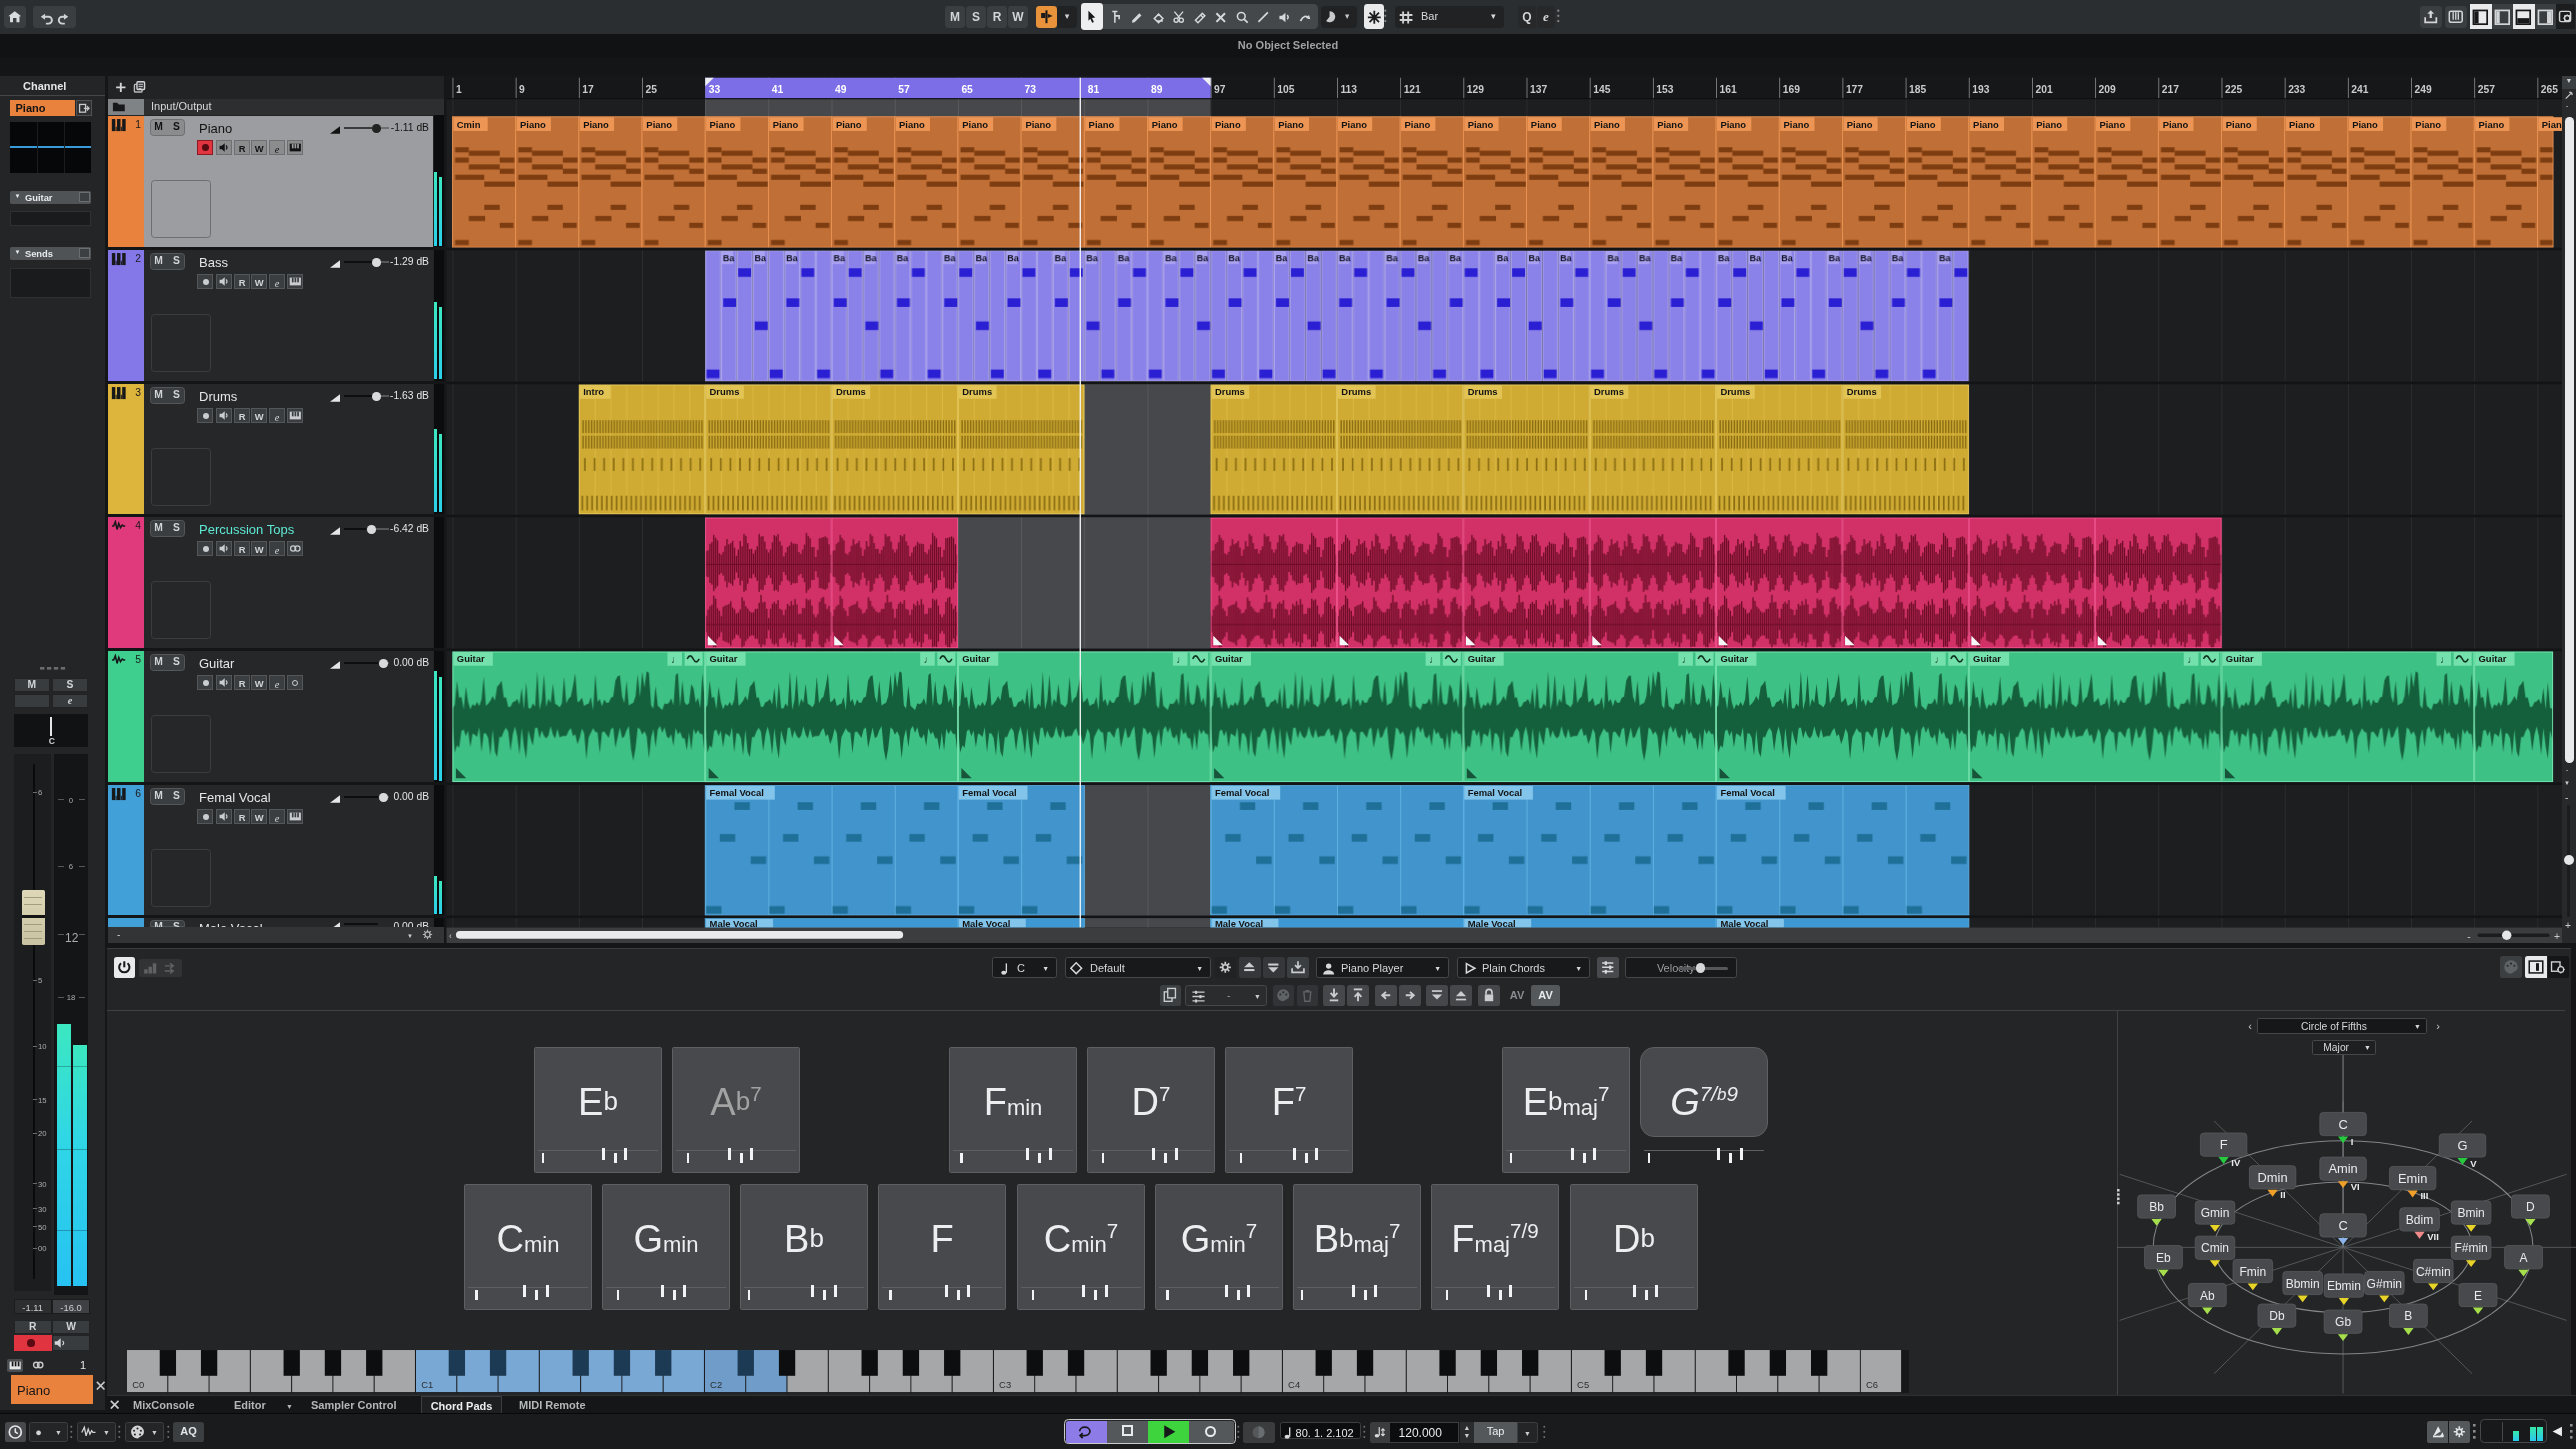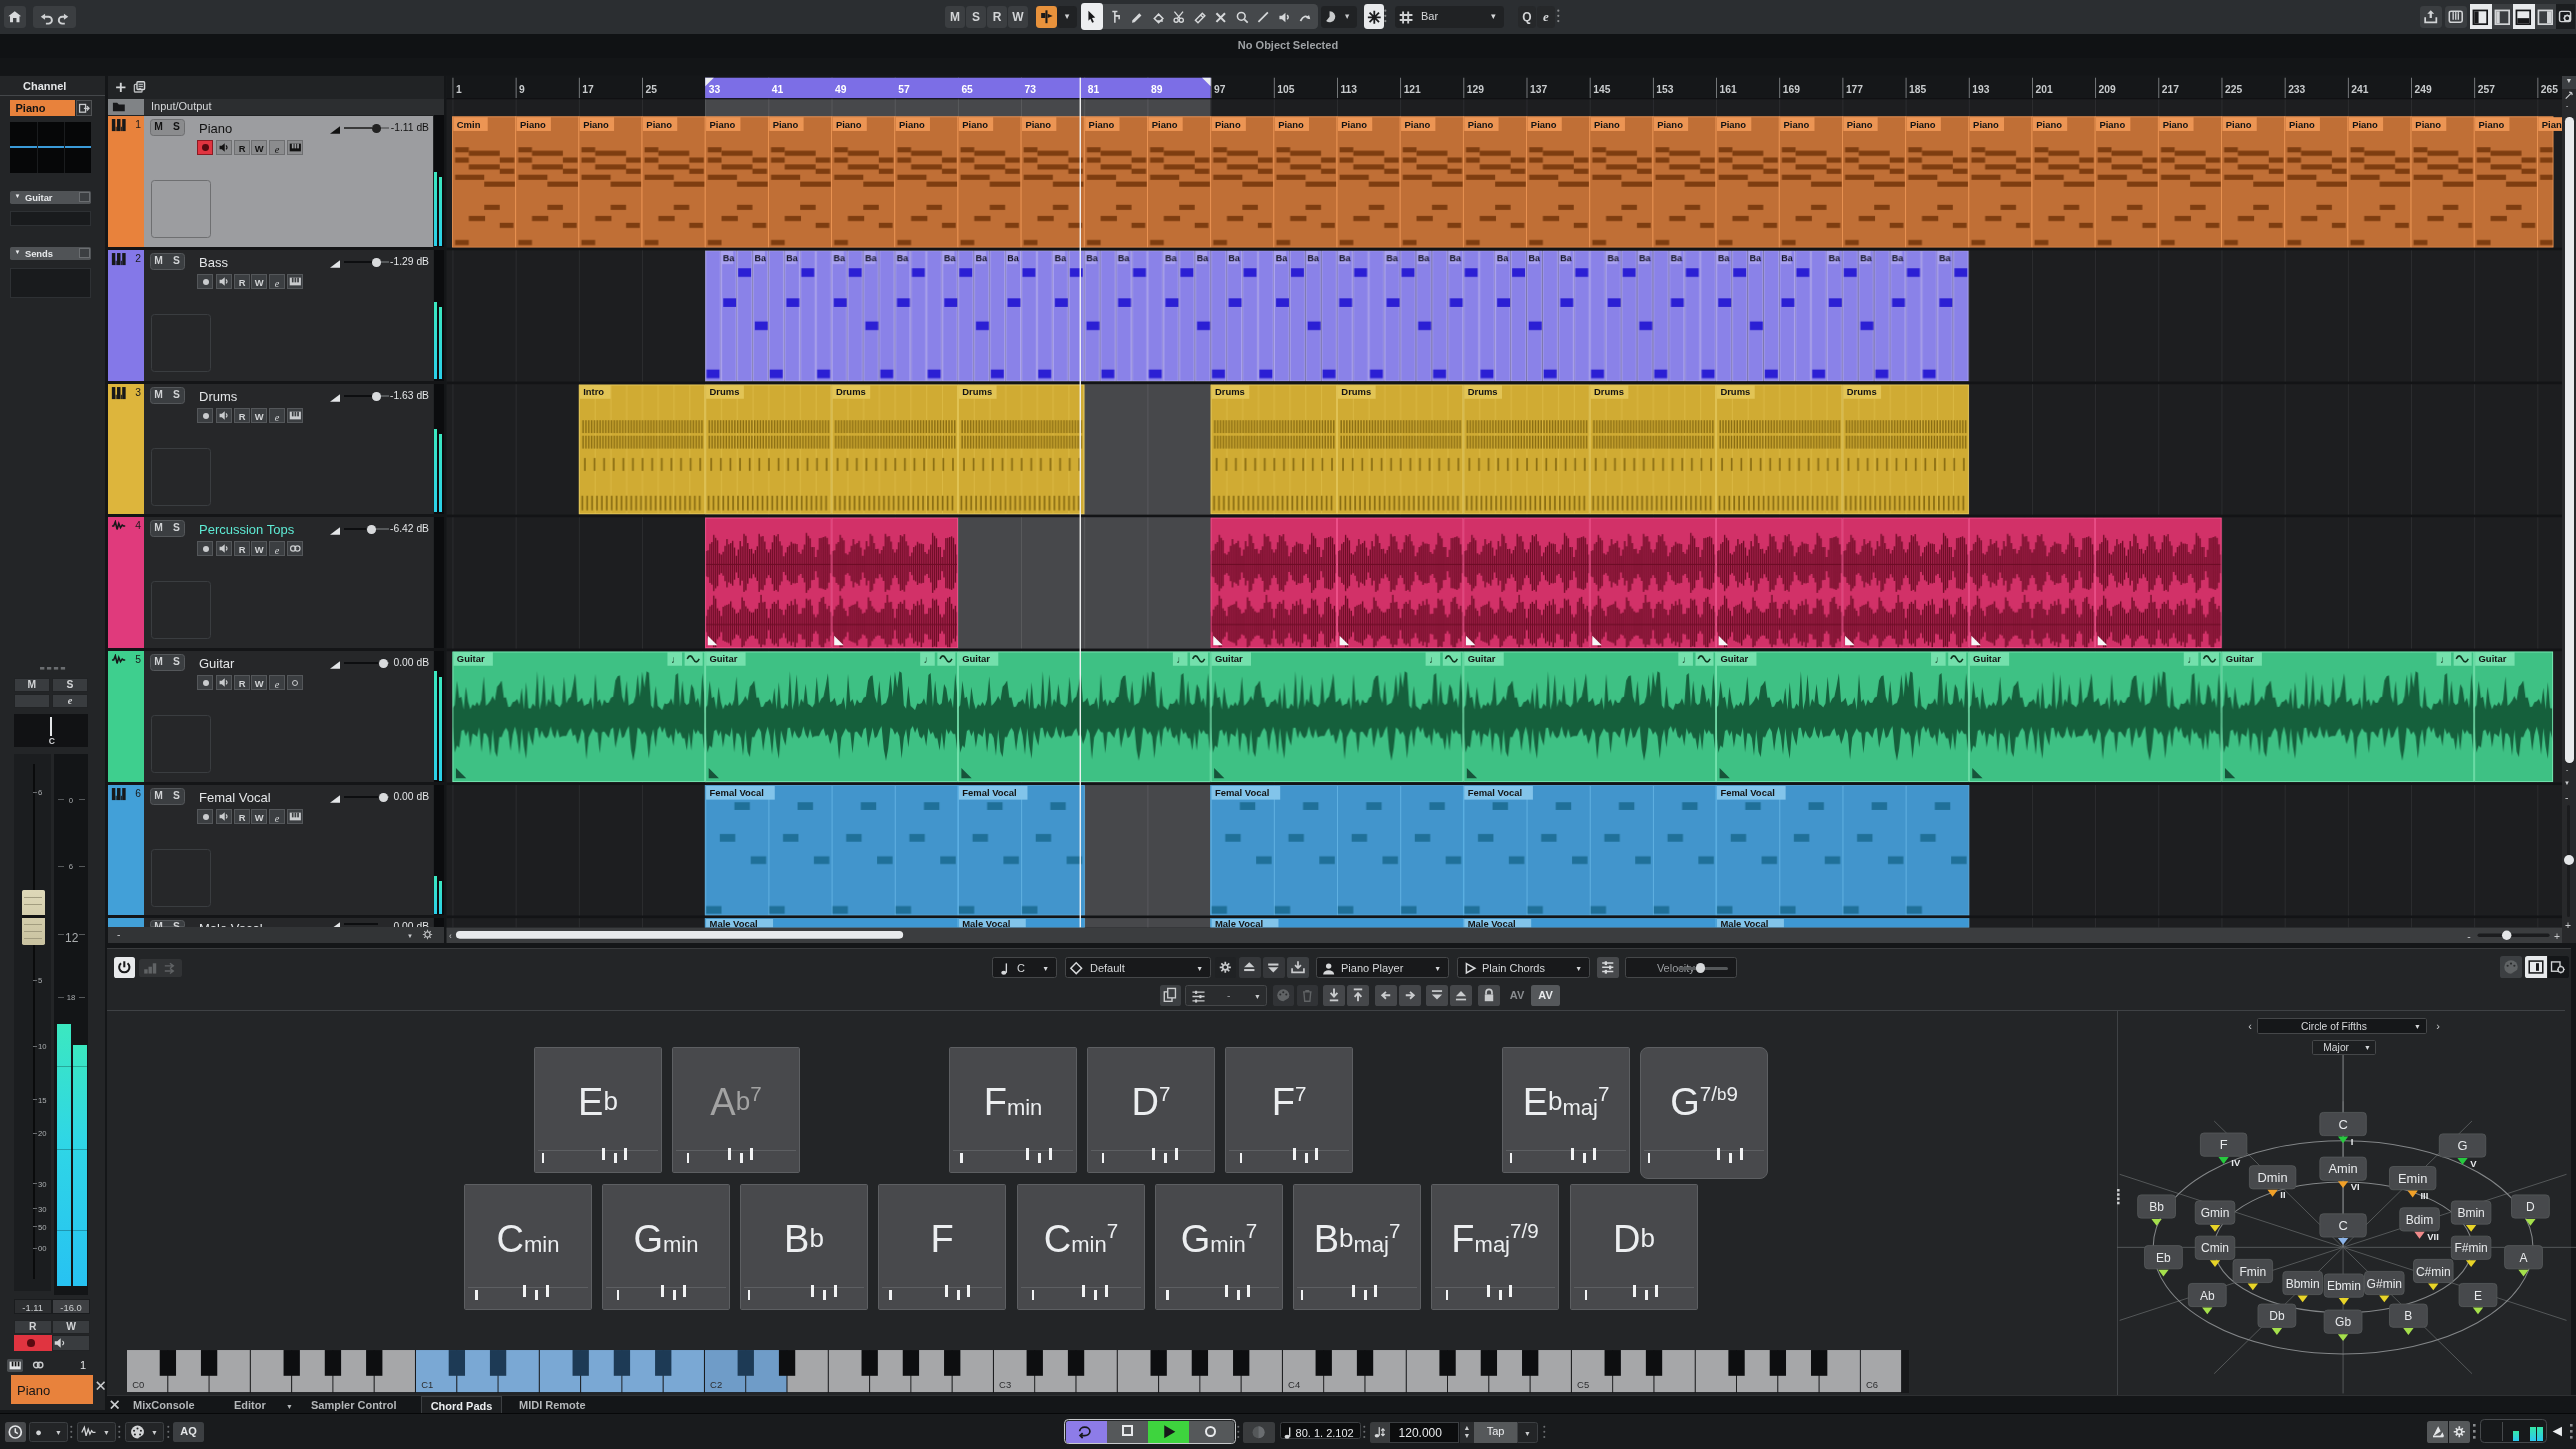--- a/index.html
+++ b/index.html
@@ -1469,21 +1469,21 @@
   </div>
 <div style="position:absolute;left:1502px;top:1047px;width:128px;height:126px;background:#48494c;border:0.9px solid #5d5f62;border-radius:1.7px;">
     <div style="position:absolute;left:0;right:0;top:0;height:102px;"></div>
     <div style="position:absolute;left:3.4px;right:3.4px;top:102px;height:0.9px;background:#5d5f62;"></div>
     <div style="position:absolute;left:0;width:100%;top:33px;height:52px;text-align:center;color:#eceef0;white-space:nowrap;"><span style="font-size:38px;">E</span><span style="font-size:26px;vertical-align:5.2px;">b</span><span style="font-size:22px;">maj</span><span style="font-size:20.6px;vertical-align:13.7px;">7</span></div>
     <div style="position:absolute;left:6.9px;top:105px;width:2.6px;height:10.3px;background:#f2f3f4;"></div>
     <div style="position:absolute;left:68px;top:100px;width:2.6px;height:12px;background:#f2f3f4;"></div>
     <div style="position:absolute;left:80px;top:105px;width:2.6px;height:10.3px;background:#f2f3f4;"></div>
     <div style="position:absolute;left:90px;top:100px;width:2.6px;height:12px;background:#f2f3f4;"></div>
   </div>
-<div style="position:absolute;left:1640px;top:1047px;width:128px;height:132px;background:#48494c;border:0.9px solid #5d5f62;border-radius:8px;">
+<div style="position:absolute;left:1640px;top:1047px;width:128px;height:90px;background:#48494c;border:0.9px solid #5d5f62;border-radius:14px;font-style:italic;">
     <div style="position:absolute;left:0;right:0;top:0;height:102px;"></div>
     <div style="position:absolute;left:3.4px;right:3.4px;top:102px;height:0.9px;background:#5d5f62;"></div>
     <div style="position:absolute;left:0;width:100%;top:33px;height:52px;text-align:center;color:#eceef0;white-space:nowrap;"><span style="font-size:38px;">G</span><span style="font-size:20.6px;vertical-align:13.7px;">7/</span><span style="font-size:17px;vertical-align:15.5px;">b</span><span style="font-size:20.6px;vertical-align:13.7px;">9</span></div>
     <div style="position:absolute;left:6.9px;top:105px;width:2.6px;height:10.3px;background:#f2f3f4;"></div>
     <div style="position:absolute;left:76px;top:100px;width:2.6px;height:12px;background:#f2f3f4;"></div>
     <div style="position:absolute;left:88px;top:105px;width:2.6px;height:10.3px;background:#f2f3f4;"></div>
     <div style="position:absolute;left:99px;top:100px;width:2.6px;height:12px;background:#f2f3f4;"></div>
   </div>
 <div style="position:absolute;left:464px;top:1184px;width:128px;height:126px;background:#48494c;border:0.9px solid #5d5f62;border-radius:1.7px;">
     <div style="position:absolute;left:0;right:0;top:0;height:102px;"></div>

